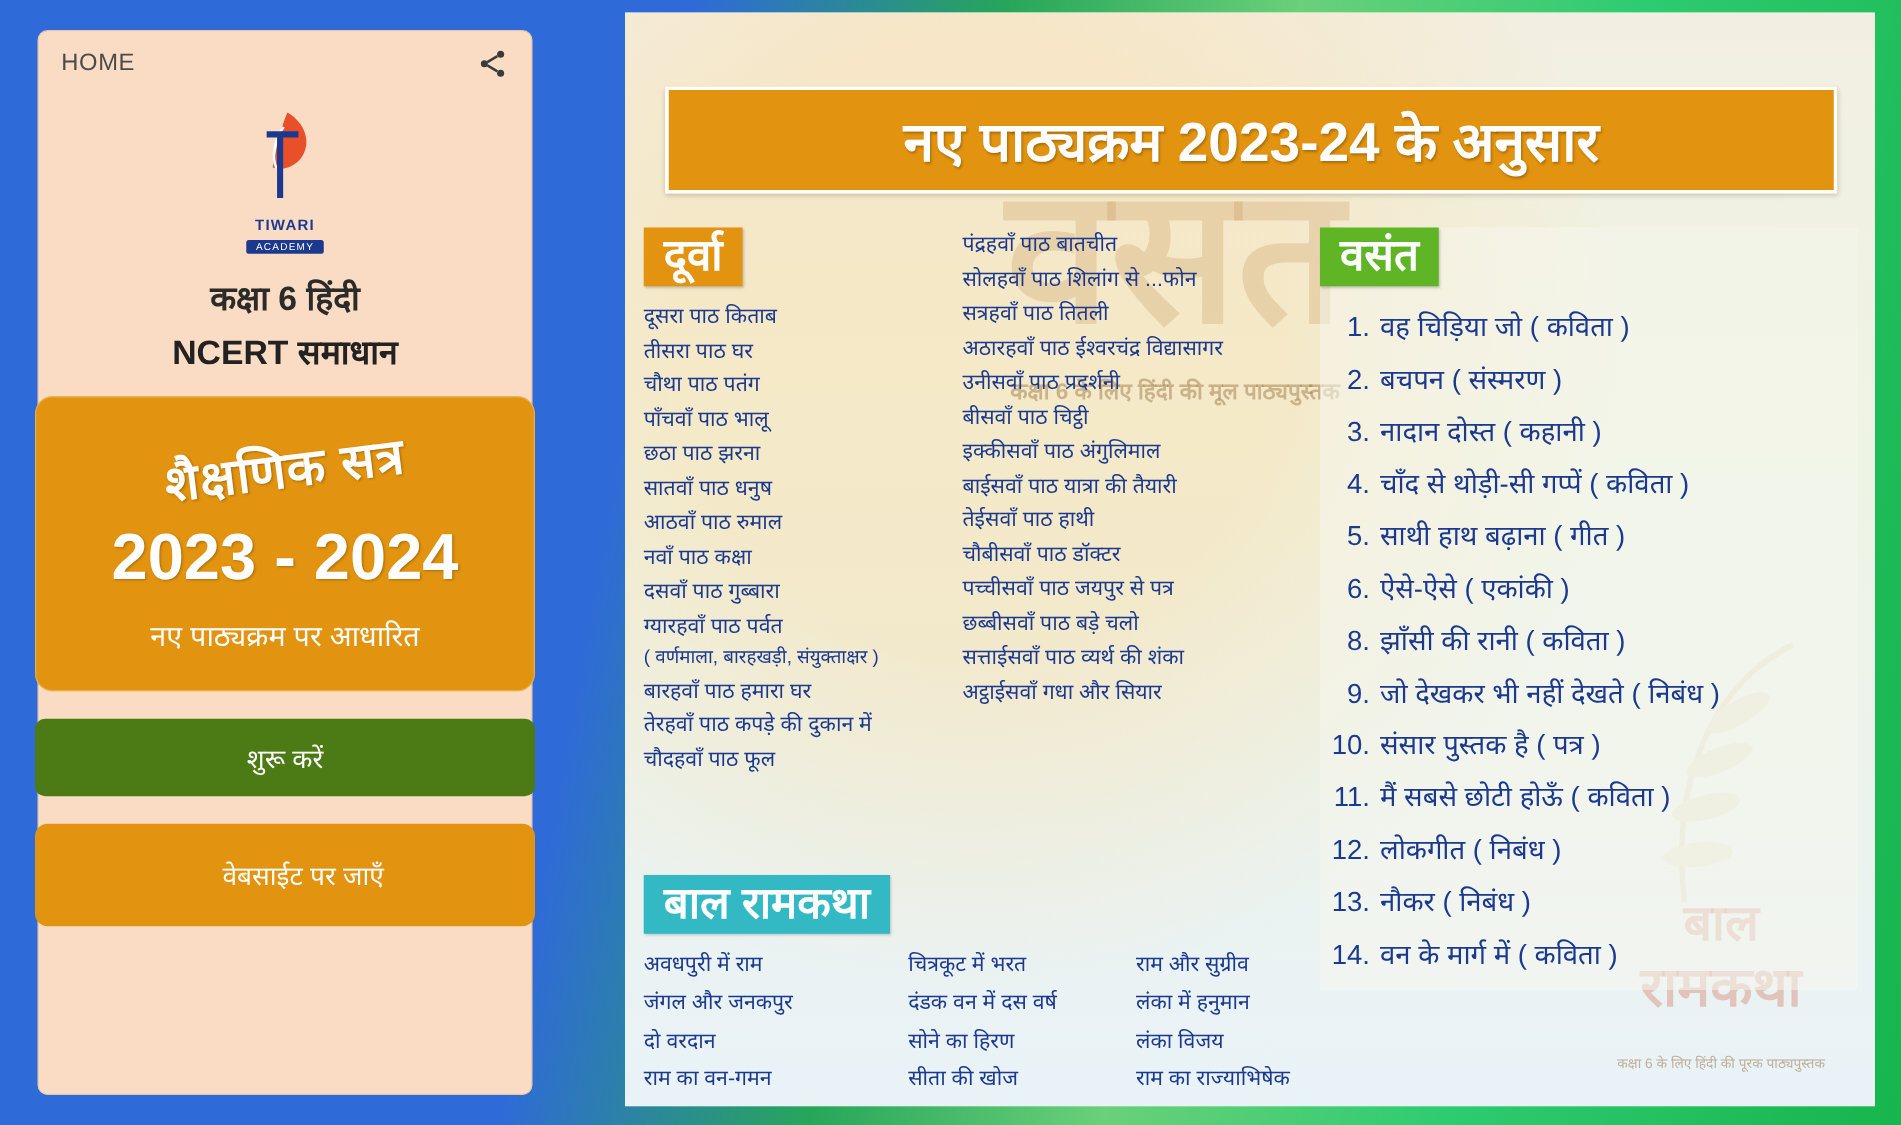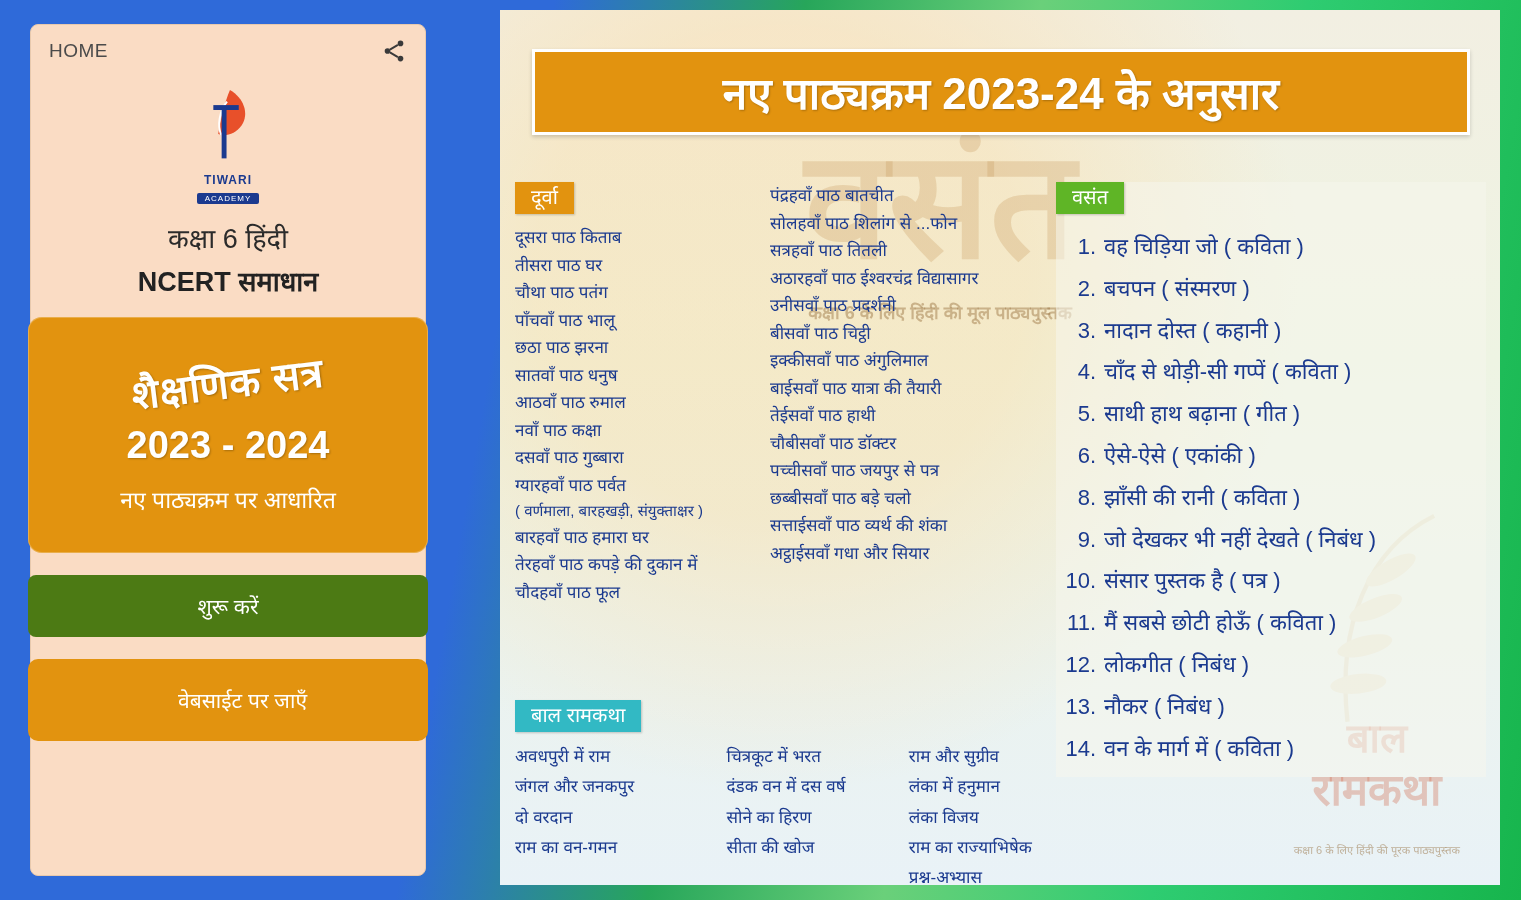--- a/index.html
+++ b/index.html
@@ -30,37 +30,37 @@
   .logo-svg { width: 88px; height: 96px; display:block; margin:0 auto; }
   .logo-text {
     font-size: 12px; font-weight: bold; color: #1b3a8f; letter-spacing: 1px;
     margin-top: -6px;
   }
   .logo-sub {
     display:inline-block; font-size: 8px; color:#fff; background:#1b3a8f;
     padding: 1px 8px; border-radius: 2px; margin-top: 2px; letter-spacing:1px;
   }
   .class-title {
-    font-size: 27px; color: #2b2b2b; margin-top: 14px; font-weight: 400;
+    font-size: 27px; color: #2b2b2b; margin-top: 14px; font-weight: 700;
   }
   .class-sub {
     font-size: 27px; color: #222; margin-top: 6px; font-weight: bold; text-align: right;
   }
   .session-card {
     margin-top: 18px; width: 400px; height: 236px; background: #e2930f;
     border-radius: 14px; color: #fff; text-align: center;
     display: flex; flex-direction: column; align-items: center; justify-content: center;
     box-shadow: inset 0 0 0 1px rgba(255,255,255,.25);
   }
   .session-card .line1 {
     font-size: 40px; font-weight: bold; transform: rotate(-7deg);
     text-shadow: 1px 1px 2px rgba(0,0,0,.25); letter-spacing: 1px;
   }
   .session-card .line2 {
-    font-size: 38px; font-weight: bold; margin-top: 14px;
+    font-size: 52px; font-weight: bold; margin-top: 14px;
     text-shadow: 1px 1px 2px rgba(0,0,0,.25);
   }
   .session-card .line3 { font-size: 23px; margin-top: 16px; }
   .btn-start {
     margin-top: 22px; width: 400px; height: 62px; background: #4c7a14;
     border-radius: 8px; color: #fff; font-size: 21px;
     display: flex; align-items: center; justify-content: center;
     border: none; cursor: pointer;
   }
   .btn-web {
@@ -91,36 +91,36 @@
     color: rgba(210,110,80,.35); pointer-events: none;
   }
   .wm-bal .b1 { font-size: 40px; font-weight: bold; }
   .wm-bal .b2 { font-size: 44px; font-weight: bold; margin-top: -6px; }
   .wm-bal .b3 { font-size: 11px; color: rgba(150,110,60,.5); margin-top: 24px; }
   .leaf-wm {
     position: absolute; right: 10px; bottom: 120px; width: 220px; height: 260px;
     opacity: .35;
   }
   .banner {
-    position: absolute; left: 32px; top: 39px; width: 938px; height: 86px;
+    position: absolute; left: 32px; top: 59px; width: 938px; height: 86px;
     background: #e2930f; border: 3px solid #fff;
     display: flex; align-items: center; justify-content: center;
     color: #fff; font-size: 44px; font-weight: bold;
     text-shadow: 1px 1px 2px rgba(0,0,0,.25);
     box-shadow: 0 2px 4px rgba(0,0,0,.18);
   }
   
   .col {
     position: absolute; font-size: 17px; color: #1b3a8f; line-height: 1.62;
   }
   .col-durva { left: 15px; top: 172px; width: 215px; }
   .col-mid   { left: 270px; top: 172px; width: 270px; }
   .tag {
-    display: inline-block; color: #fff; font-weight: normal;
-    padding: 5px 16px 7px; font-size: 20px; line-height: 1;
+    display: inline-block; color: #fff; font-weight: bold;
+    padding: 5px 16px 7px; font-size: 35px; line-height: 1;
     box-shadow: 1px 1px 2px rgba(0,0,0,.2);
   }
   .tag-durva { background: #e2930f; }
   .tag-bal   { background: #32b9c4; }
   .tag-vasant{ background: #5fb526; }
   .list { margin-top: 10px; }
   .list div { white-space: nowrap; }
   .note { font-size: 15px; }
   .vasant-box {
     position: absolute; left: 556px; top: 172px; width: 430px;

